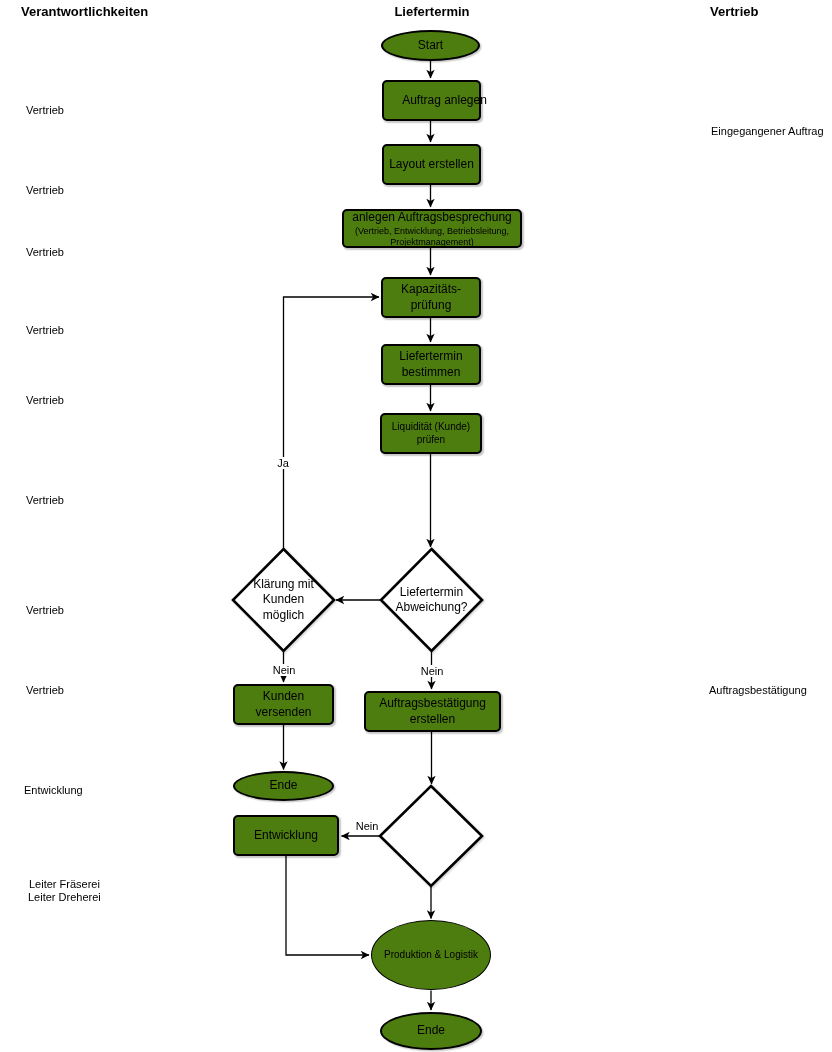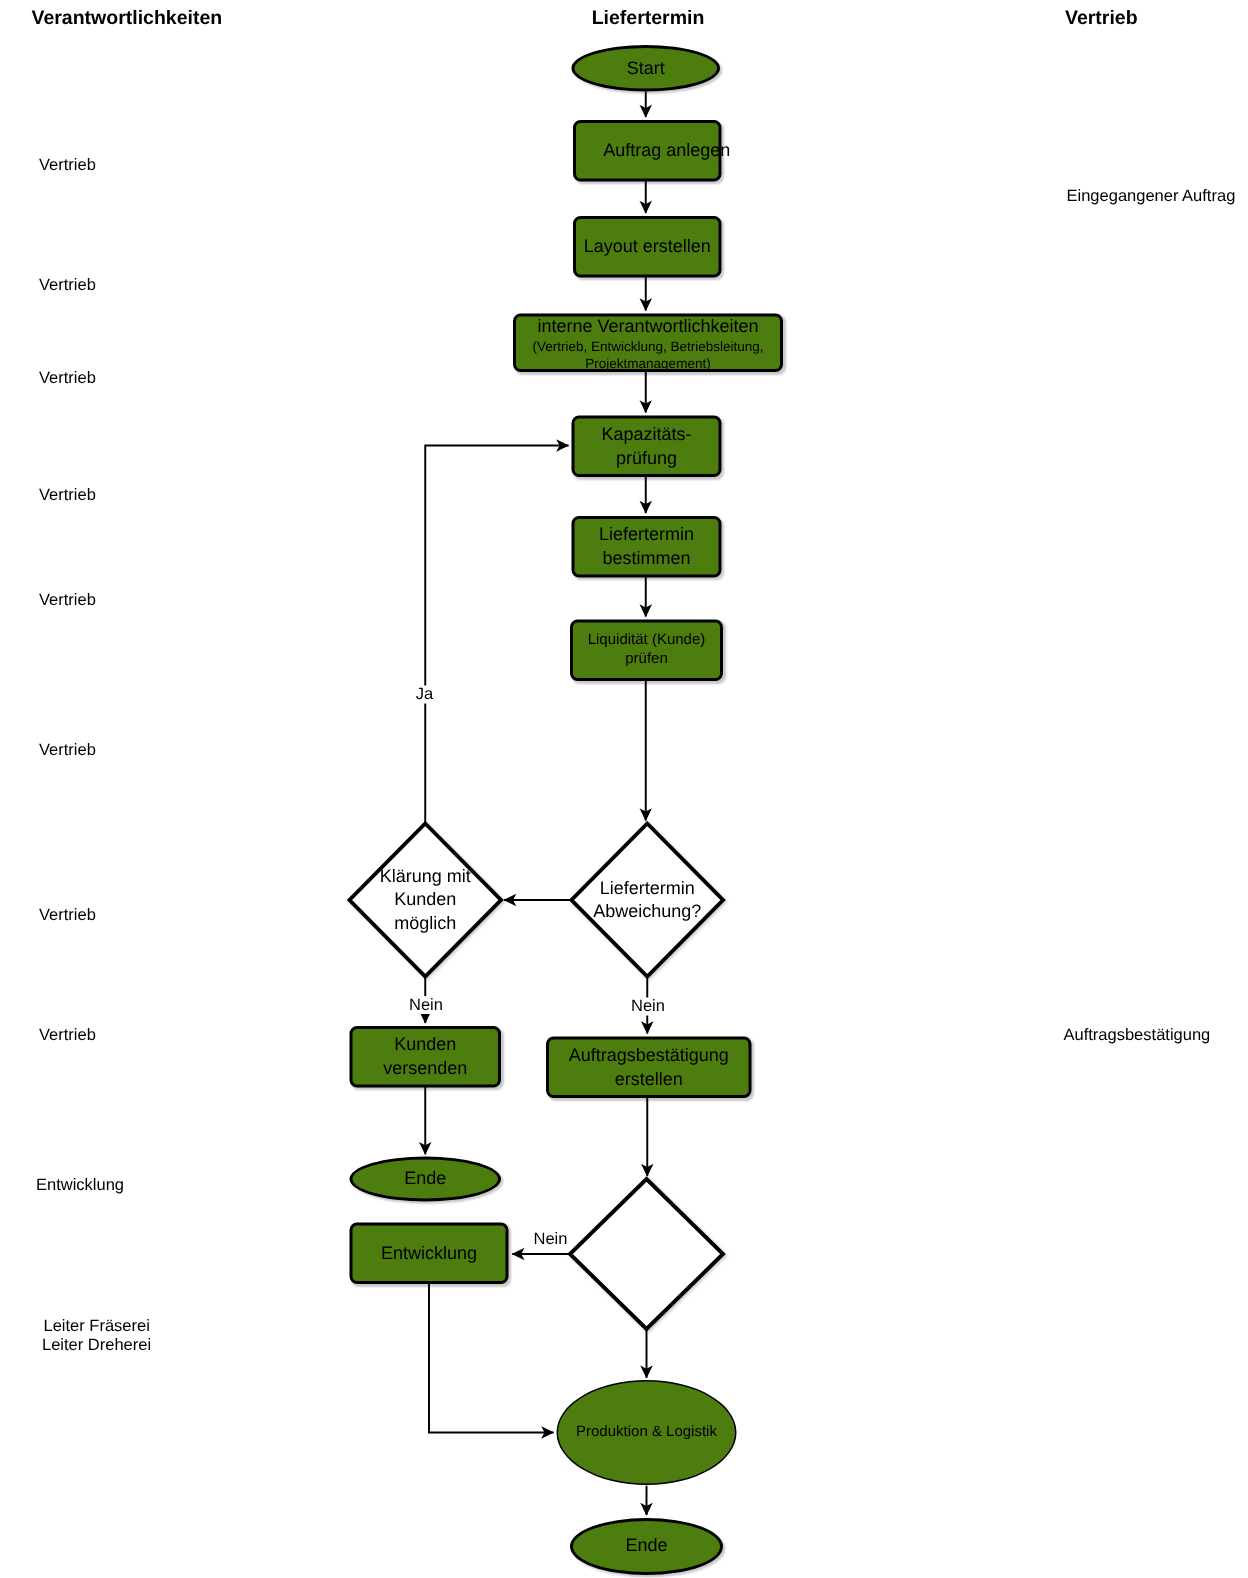--- a/index.html
+++ b/index.html
@@ -89,21 +89,21 @@
   <div class="lane-label" style="left:695px;top:125px;">Eingegangener Auftrag</div>
   <div class="lane-label" style="left:693px;top:684px;">Auftragsbestätigung</div>
 
   <div class="node terminator" style="left:365px;top:30px;width:99px;height:31px;">Start</div>
 
   <div class="node" style="left:366px;top:80px;width:99px;height:41px;padding-left:26px;">Auftrag anlegen</div>
 
   <div class="node" style="left:366px;top:144px;width:99px;height:41px;">Layout erstellen</div>
 
   <div class="node" style="left:326px;top:209px;width:180px;height:39px;">
-    <div>interne Verantwortlichkeiten</div>
+    <div>anlegen Auftragsbesprechung</div>
     <div class="sub">(Vertrieb, Entwicklung, Betriebsleitung,
 Projektmanagement)</div>
   </div>
 
   <div class="node" style="left:365px;top:277px;width:100px;height:41px;">Kapazitäts-
 prüfung</div>
 
   <div class="node" style="left:365px;top:344px;width:100px;height:41px;">Liefertermin
 bestimmen</div>
 

